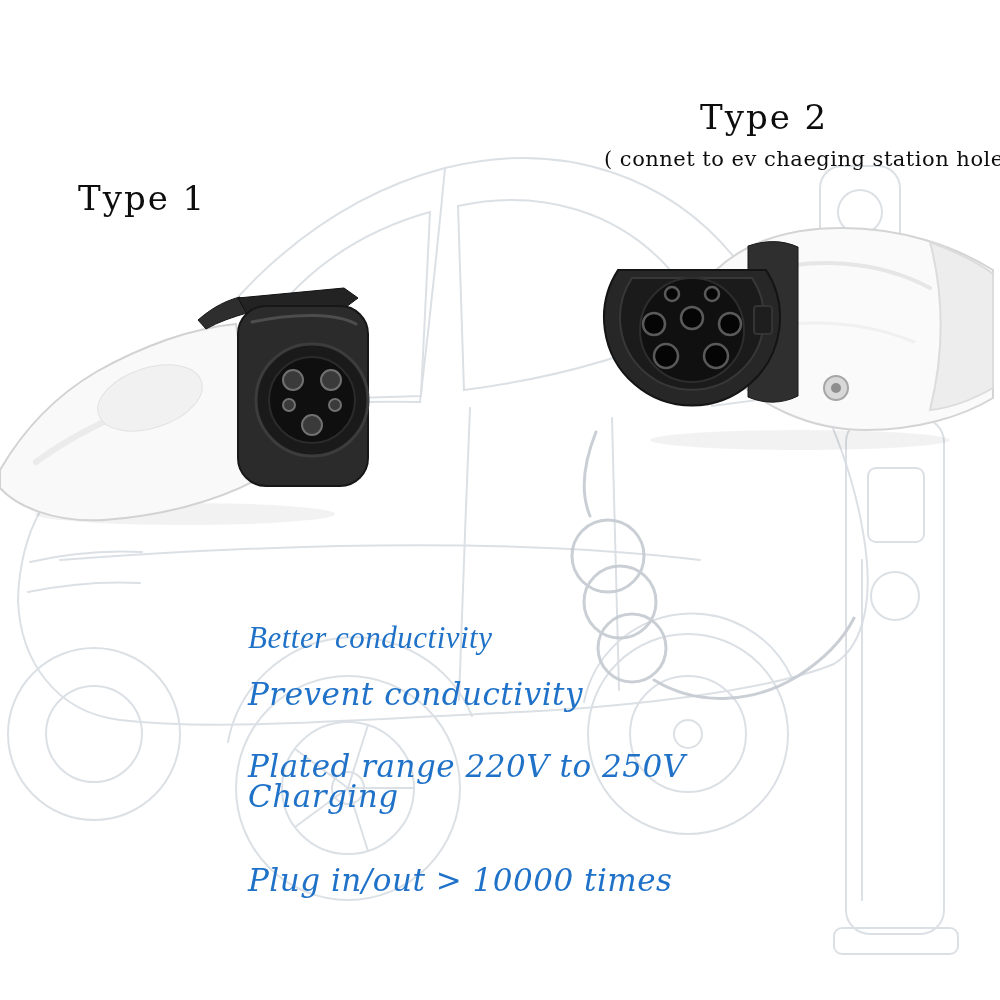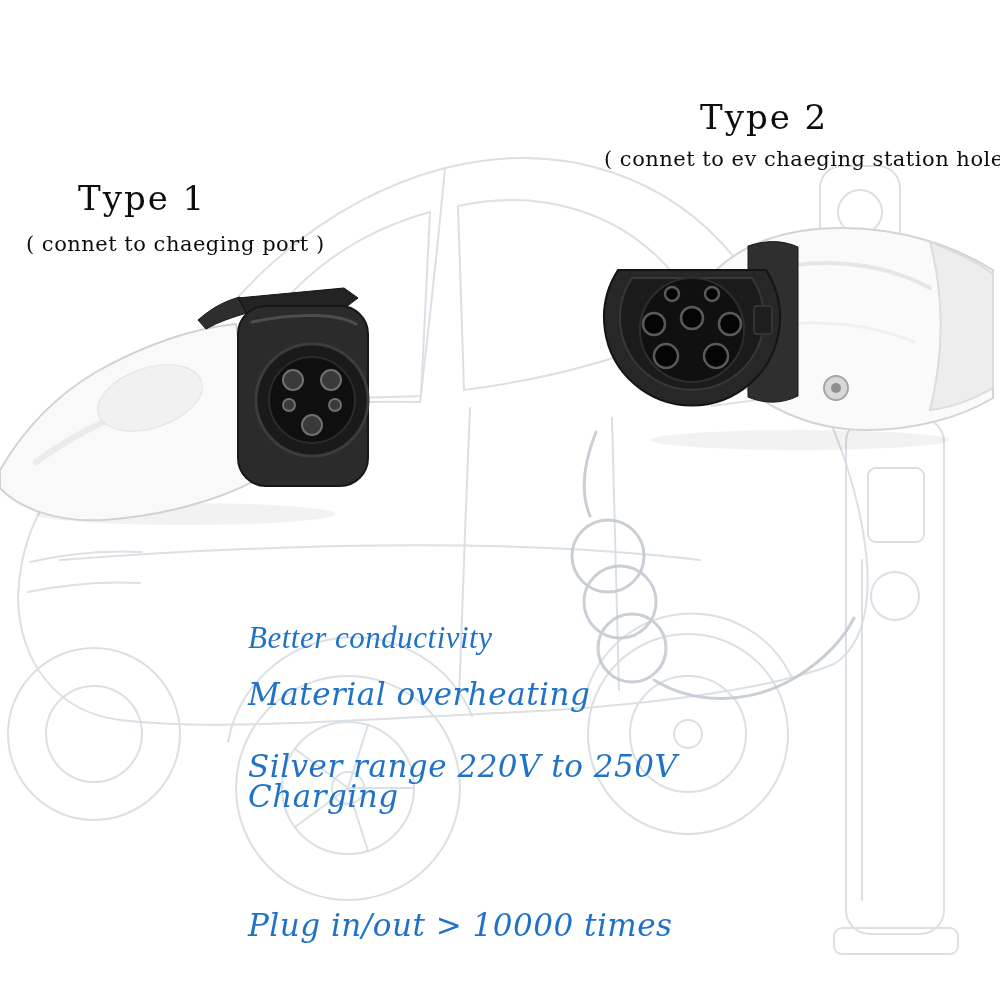--- a/index.html
+++ b/index.html
@@ -49,21 +49,21 @@
   }
   #type1-title { left: 78px;  top: 178px; }
   #type1-sub   { left: 26px;  top: 232px; }
   #type2-title { left: 700px; top: 97px;  }
   #type2-sub   { left: 604px; top: 147px; }
   #feature-0 { top: 566px; }
   #feature-1 { top: 620px; font-family: Liberation Serif, serif; }
   #feature-2 { top: 676px; }
   #feature-3 { top: 748px; }
   #feature-4 { top: 778px; }
-  #feature-5 { top: 862px; margin-top: 45px; }
+  #feature-5 { top: 862px; }
 </style>
 </head>
 <body>
 
 <div id="stage">
 
   <svg id="art" viewBox="0 0 1000 1000" aria-hidden="true">
 
     <g stroke="#d8dde3" stroke-width="2" fill="none" stroke-linecap="round" opacity="0.9">
       <path d="M 18 600 C 20 520 60 455 150 425 C 205 315 305 205 445 168 C 565 138 672 178 738 262 C 800 345 848 442 863 532 C 874 594 866 644 834 664 C 770 690 640 706 520 712 C 380 718 220 732 120 720 C 55 712 20 660 18 600 Z"></path>
@@ -155,24 +155,23 @@
         <circle cx="692" cy="318" r="11"></circle>
         <circle cx="730" cy="324" r="11"></circle>
         <circle cx="666" cy="356" r="12"></circle>
         <circle cx="716" cy="356" r="12"></circle>
       </g>
       <rect x="754" y="306" width="18" height="28" rx="3" fill="#1e1e1e" stroke="#343434" stroke-width="2"></rect>
     </g>
   </svg>
 
   <div id="type1-title" class="label-title">Type 1</div>
-  <div id="type1-sub" class="label-sub">( connet to chaeging port )</div>
 
   <div id="type2-title" class="label-title">Type 2</div>
   <div id="type2-sub" class="label-sub">( connet to ev chaeging station hole)</div>
 
   <div id="feature-1" class="feature">Better conductivity</div>
-  <div id="feature-2" class="feature">Material overheating</div>
-  <div id="feature-3" class="feature">Silver range 220V to 250V</div>
+  <div id="feature-2" class="feature">Prevent conductivity</div>
+  <div id="feature-3" class="feature">Plated range 220V to 250V</div>
   <div id="feature-4" class="feature">Charging</div>
   <div id="feature-5" class="feature">Plug in/out &gt; 10000 times</div>
 
 </div>
 
 </body></html>

